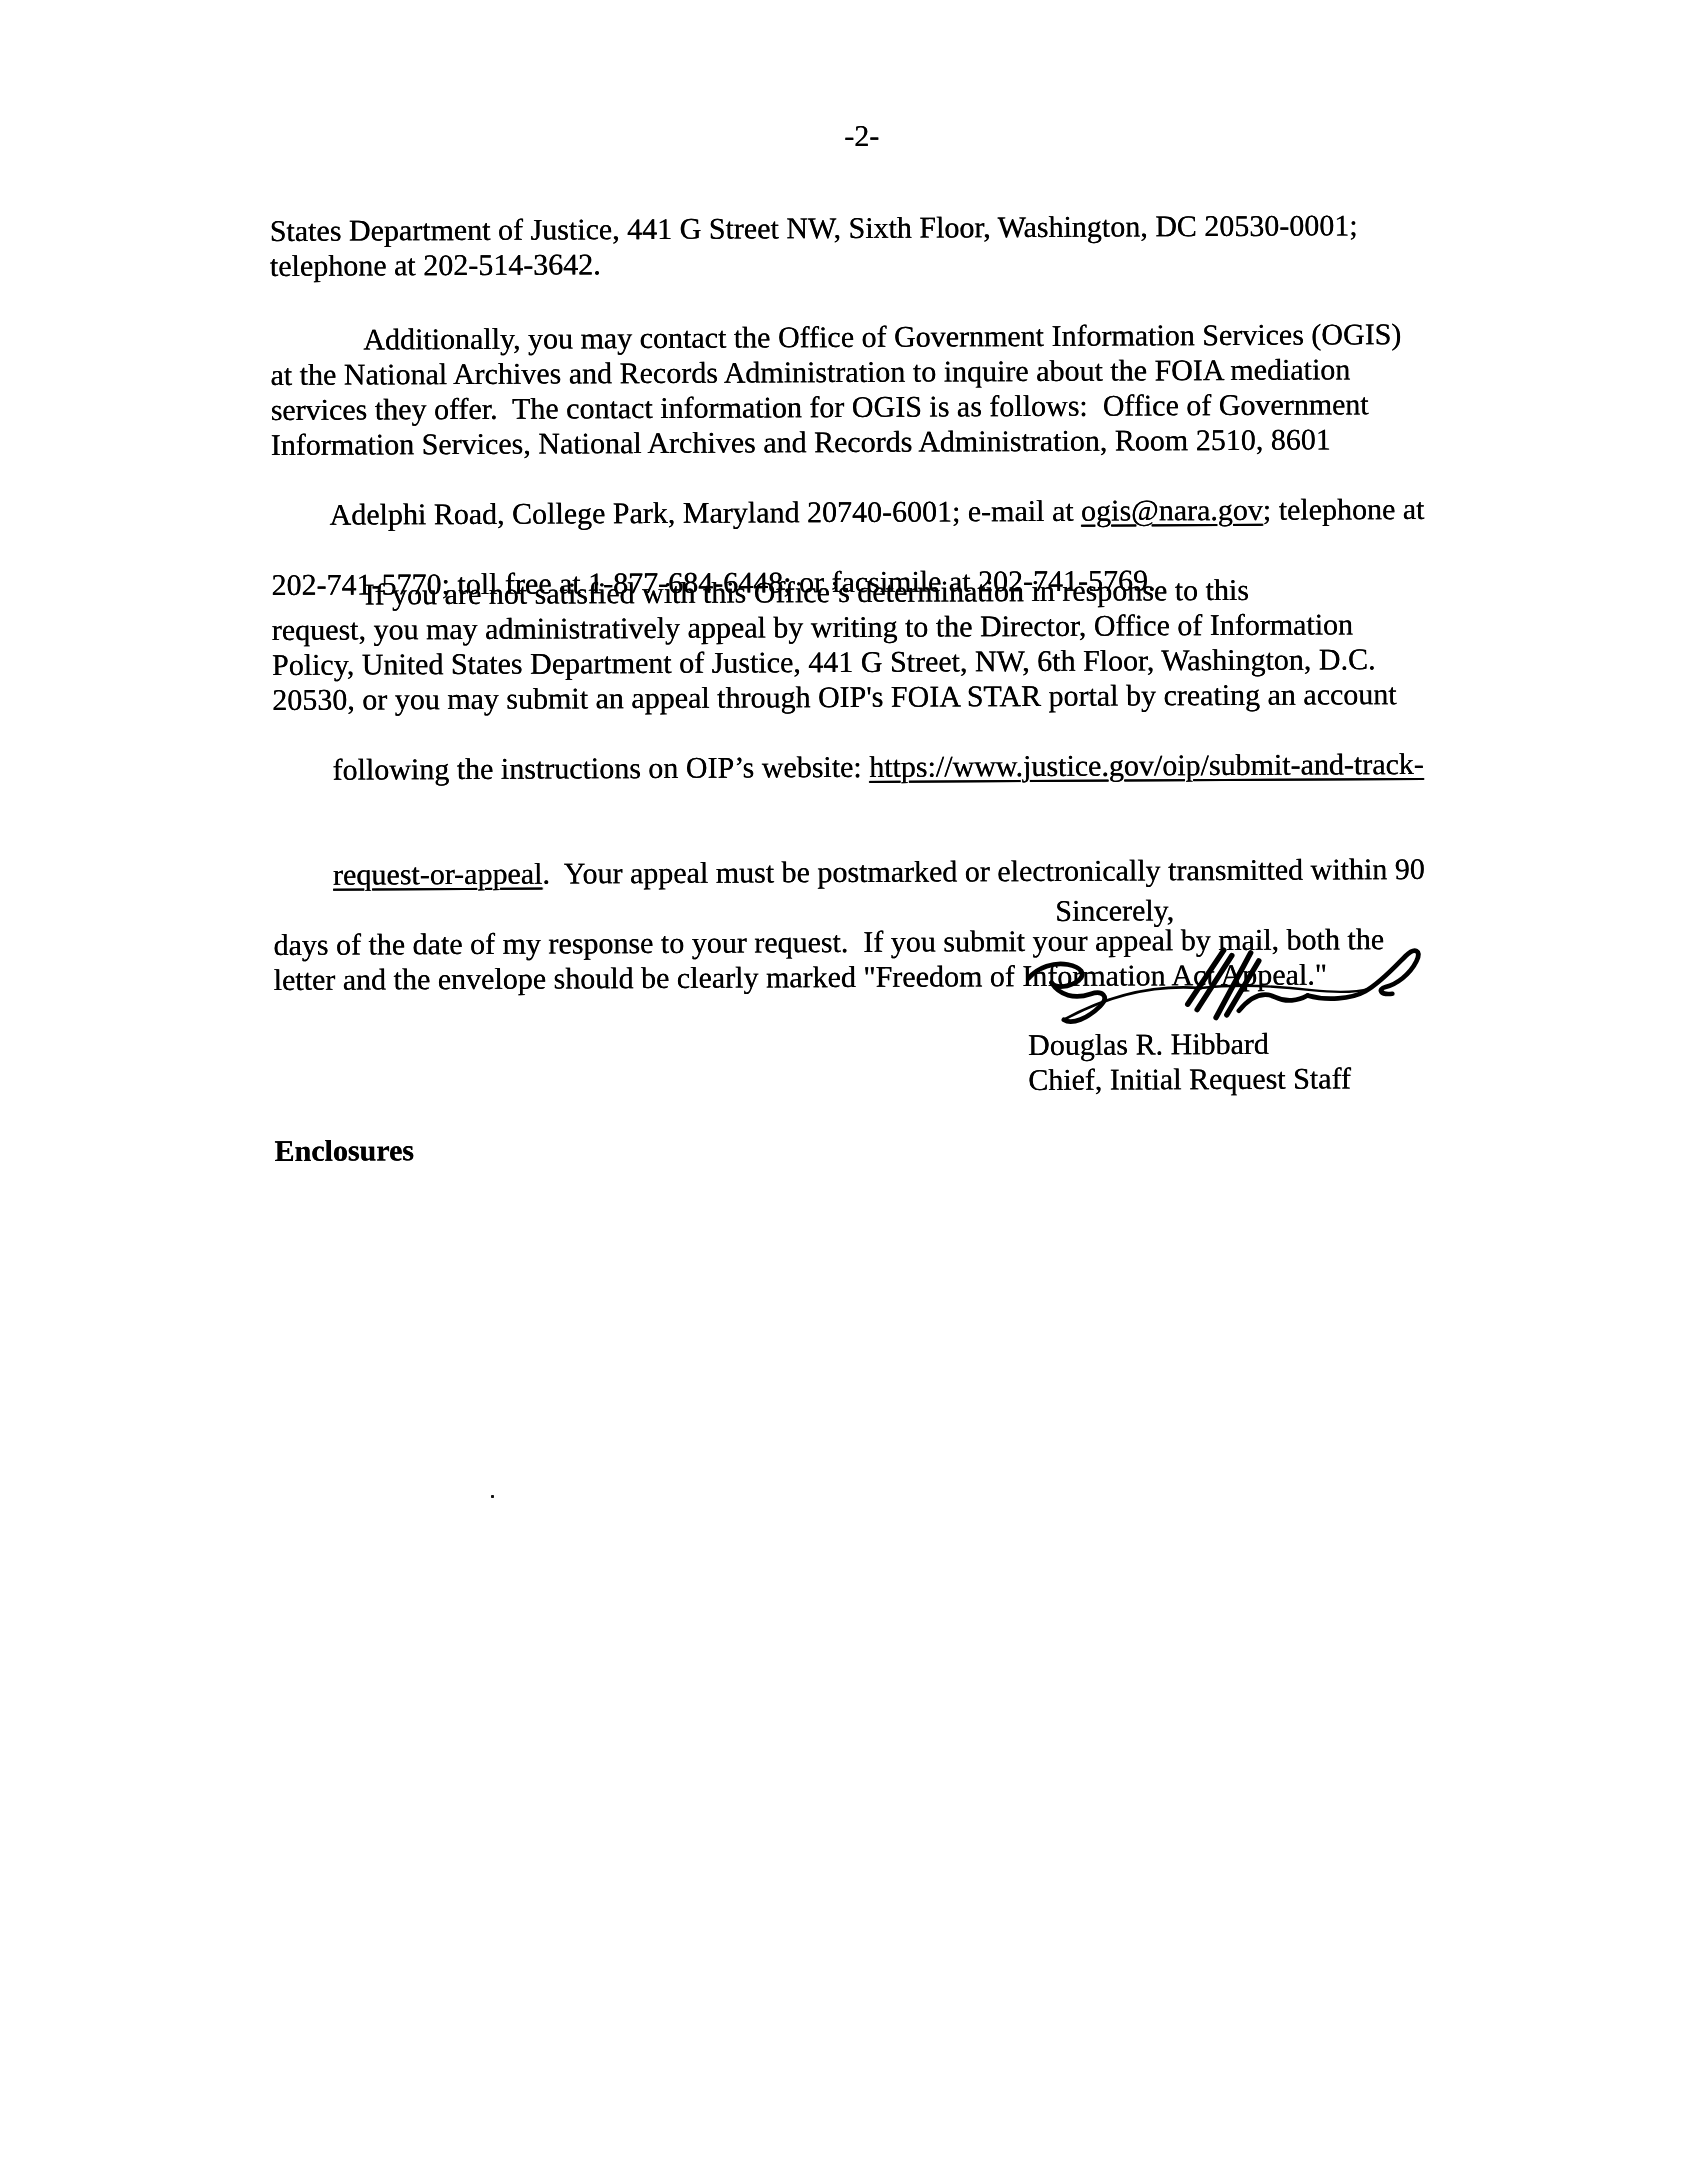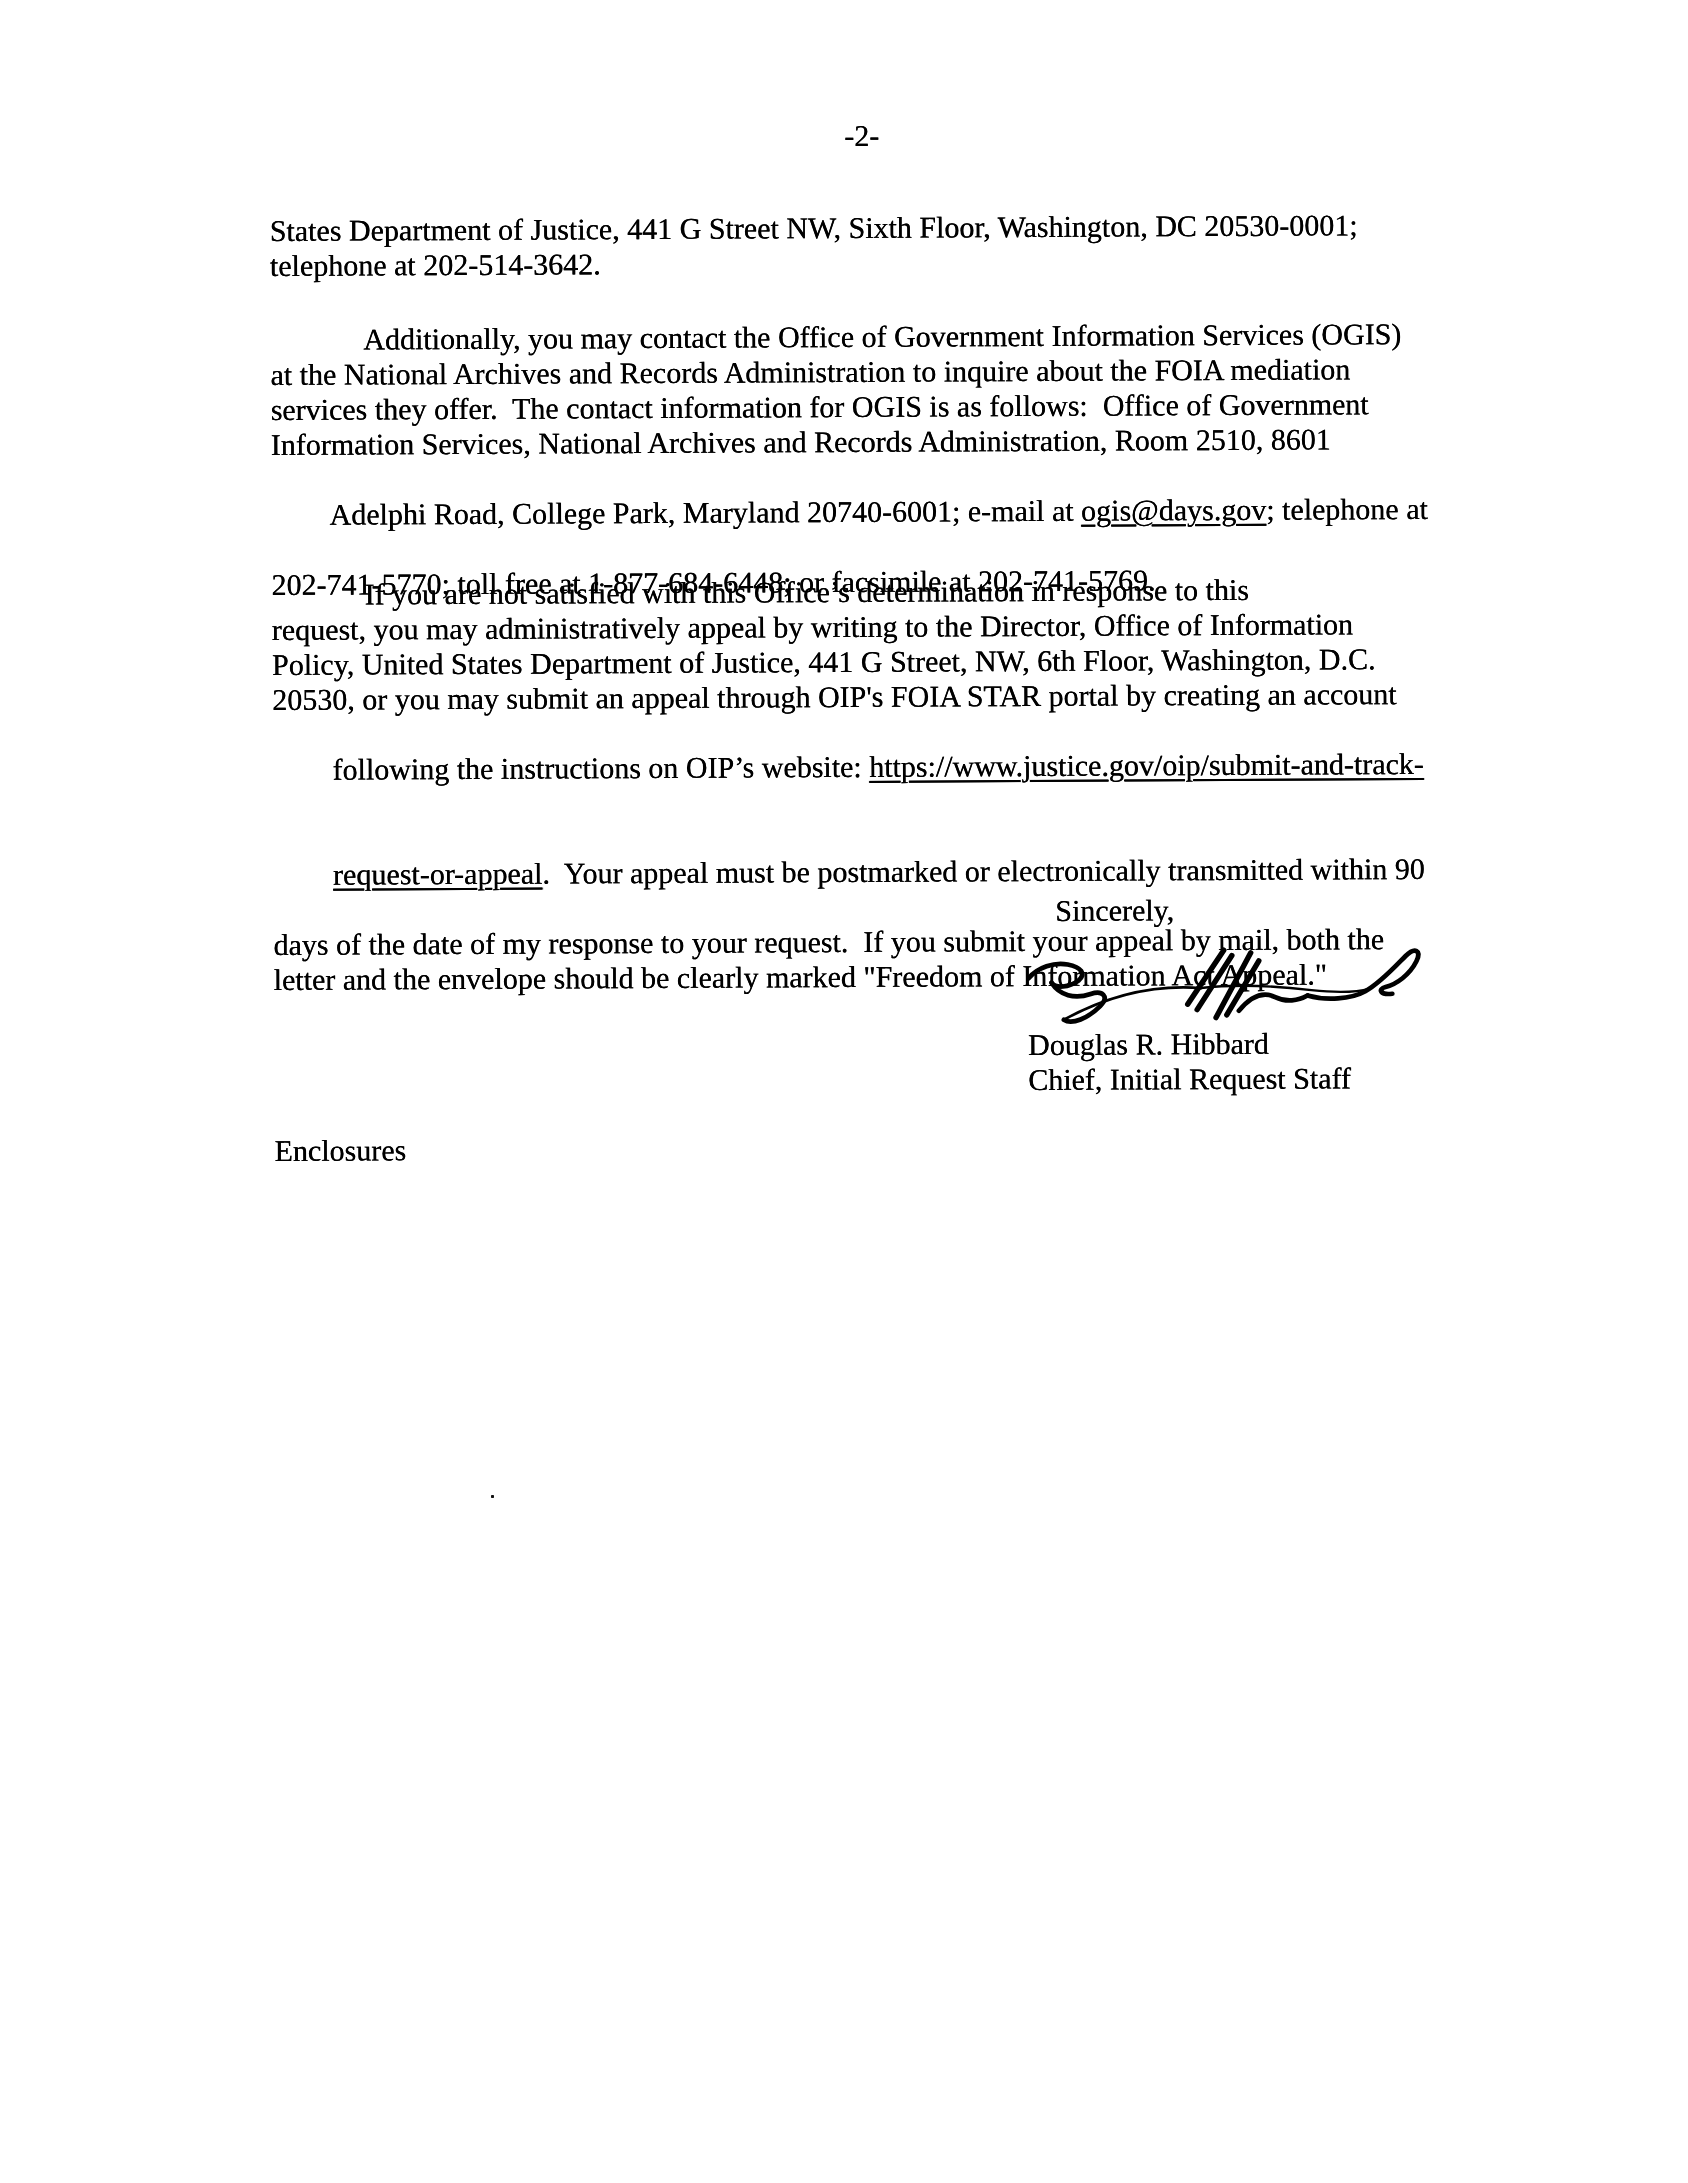--- a/index.html
+++ b/index.html
@@ -36,21 +36,21 @@
     position: absolute;
     top: 121px;
     left: 0;
     width: 100%;
     text-align: center;
   }
   .sig-closing { position: absolute; left: 782px; top: 897px; }
   .sig-image   { position: absolute; left: 747px; top: 937px; width: 404px; height: 99px; }
   .sig-image path { fill: none; stroke: #000; stroke-linecap: round; stroke-linejoin: round; }
   .sig-name-block { position: absolute; left: 754px; top: 1031px; }
-  .enclosures { position: absolute; left: 0; top: 1133px; }
+  .enclosures { position: absolute; left: 0; top: 1133px; font-weight: bold; }
   .speck {
     position: absolute;
     left: 491px;
     top: 1495px;
     width: 3.3px;
     height: 2.6px;
     background: #111;
     border-radius: 0.7px;
   }
 </style>
@@ -66,21 +66,21 @@
       <div class="line">States Department of Justice, 441 G Street NW, Sixth Floor, Washington, DC 20530-0001;</div>
       <div class="line">telephone at 202-514-3642.</div>
     </div>
 
     <div class="block" style="top:322px">
       <div class="line indent">Additionally, you may contact the Office of Government Information Services (OGIS)</div>
       <div class="line">at the National Archives and Records Administration to inquire about the FOIA mediation</div>
       <div class="line">services they offer.  The contact information for OGIS is as follows:  Office of Government</div>
       <div class="line">Information Services, National Archives and Records Administration, Room 2510, 8601</div>
       <div class="line">
-        <span>Adelphi Road, College Park, Maryland 20740-6001; e-mail at </span><span class="u">ogis@days.gov</span><span>; telephone at</span>
+        <span>Adelphi Road, College Park, Maryland 20740-6001; e-mail at </span><span class="u">ogis@nara.gov</span><span>; telephone at</span>
       </div>
       <div class="line">202-741-5770; toll free at 1-877-684-6448; or facsimile at 202-741-5769.</div>
     </div>
 
     <div class="block" style="top:577px">
       <div class="line indent">If you are not satisfied with this Office’s determination in response to this</div>
       <div class="line">request, you may administratively appeal by writing to the Director, Office of Information</div>
       <div class="line">Policy, United States Department of Justice, 441 G Street, NW, 6th Floor, Washington, D.C.</div>
       <div class="line">20530, or you may submit an appeal through OIP's FOIA STAR portal by creating an account</div>
       <div class="line">

